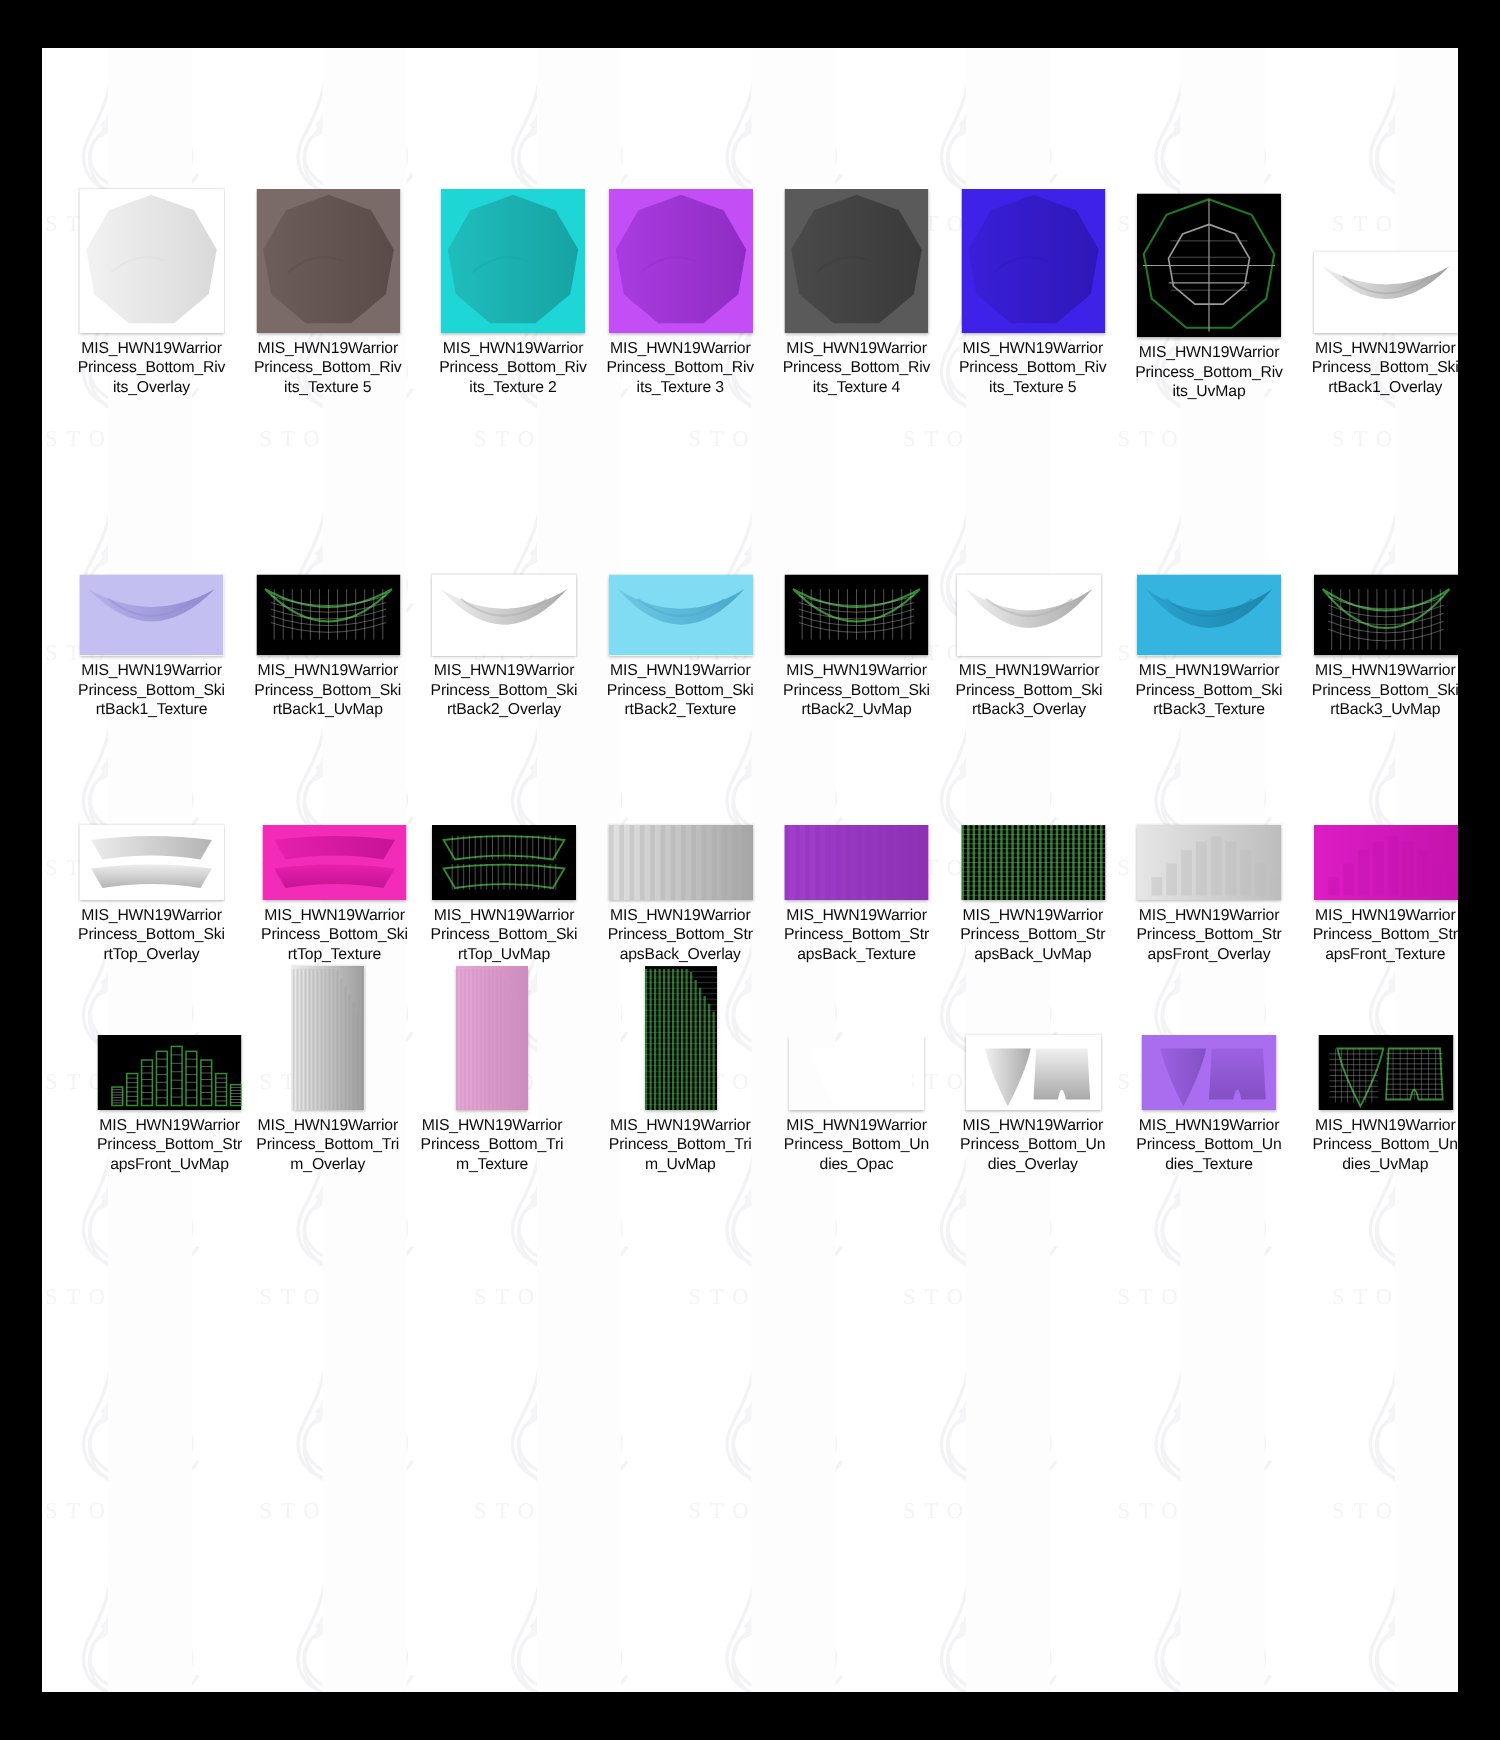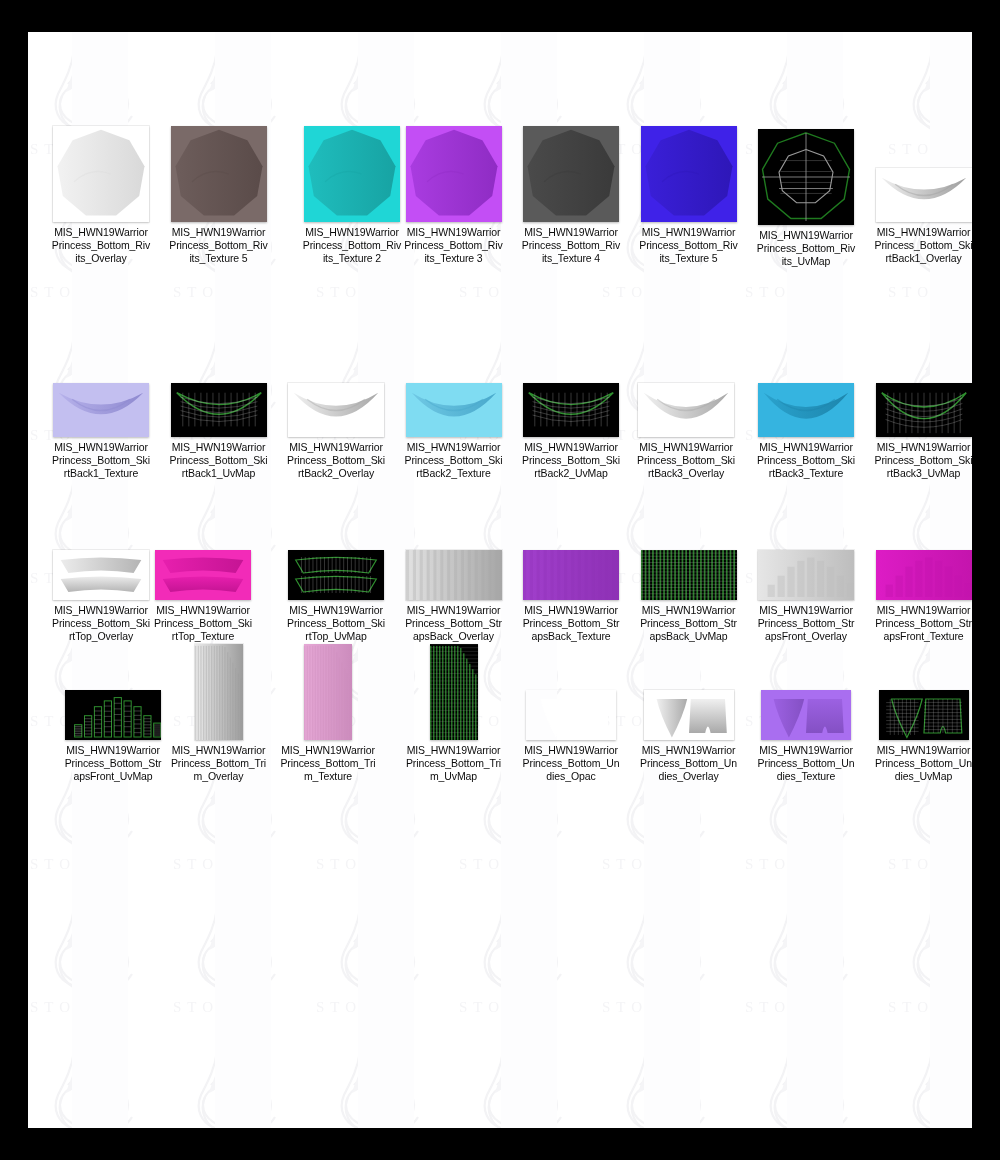--- a/index.html
+++ b/index.html
@@ -1183,21 +1183,21 @@
                   <stop offset="1" stop-color="#5a4b49"></stop>
           </linearGradient>
               </defs>
             <rect x="0" y="0" width="96" height="96" fill="#7a6a68"></rect>
               <polygon points="48.0,3.8 76.4,14.2 91.5,40.3 86.2,70.1 63.1,89.5 32.9,89.5 9.8,70.1 4.5,40.3 19.6,14.2" fill="url(#g2)"></polygon>
               <path d="M21.12 55.67999999999999 Q38.400000000000006 40.32 57.599999999999994 48" stroke="#5a4b49" stroke-opacity=".35" fill="none" stroke-width="1.2"></path>
           </svg>
                </div>
                <div class="label">MIS_HWN19WarriorPrincess_Bottom_Rivits_Texture 5</div>
              </div>
-        <div class="cell" style="left:265px;top:90px">
+        <div class="cell" style="left:255px;top:90px">
                <div class="thumbwrap">
                  <svg class="thumb " width="96" height="96" viewBox="0 0 96 96" xmlns="http://www.w3.org/2000/svg">
             <defs>
                 <linearGradient id="g4" x1="0" y1="0" x2="1" y2="0">
             <stop offset="0" stop-color="#1fbdbd"></stop>
                   <stop offset="1" stop-color="#17a3a3"></stop>
           </linearGradient>
                 <linearGradient id="h5" x1="0" y1="0" x2="0" y2="1">
             <stop offset="0" stop-color="#1fbdbd"></stop>
                   <stop offset="1" stop-color="#17a3a3"></stop>
@@ -1552,21 +1552,21 @@
               </defs>
             <rect x="0" y="0" width="96" height="50" fill="#ffffff"></rect>
               <path d="M7.68 10 Q48 4.8 88.32000000000001 10
                            L80.64 23 Q48 17.8 15.36 23 Z" fill="url(#g32)"></path>
               <path d="M7.68 28.999999999999996 Q48 23.799999999999997 88.32000000000001 28.999999999999996
                            L80.64 42 Q48 36.8 15.36 42 Z" fill="url(#h33)"></path>
           </svg>
                </div>
                <div class="label">MIS_HWN19WarriorPrincess_Bottom_SkirtTop_Overlay</div>
              </div>
-        <div class="cell" style="left:116px;top:468px">
+        <div class="cell" style="left:136px;top:468px">
                <div class="thumbwrap">
                  <svg class="thumb " width="96" height="50" viewBox="0 0 96 50" xmlns="http://www.w3.org/2000/svg">
             <defs>
                 <linearGradient id="g34" x1="0" y1="0" x2="1" y2="0">
             <stop offset="0" stop-color="#e71fae"></stop>
                   <stop offset="1" stop-color="#c51494"></stop>
           </linearGradient>
                 <linearGradient id="h35" x1="0" y1="0" x2="0" y2="1">
             <stop offset="0" stop-color="#e71fae"></stop>
                   <stop offset="1" stop-color="#c51494"></stop>

